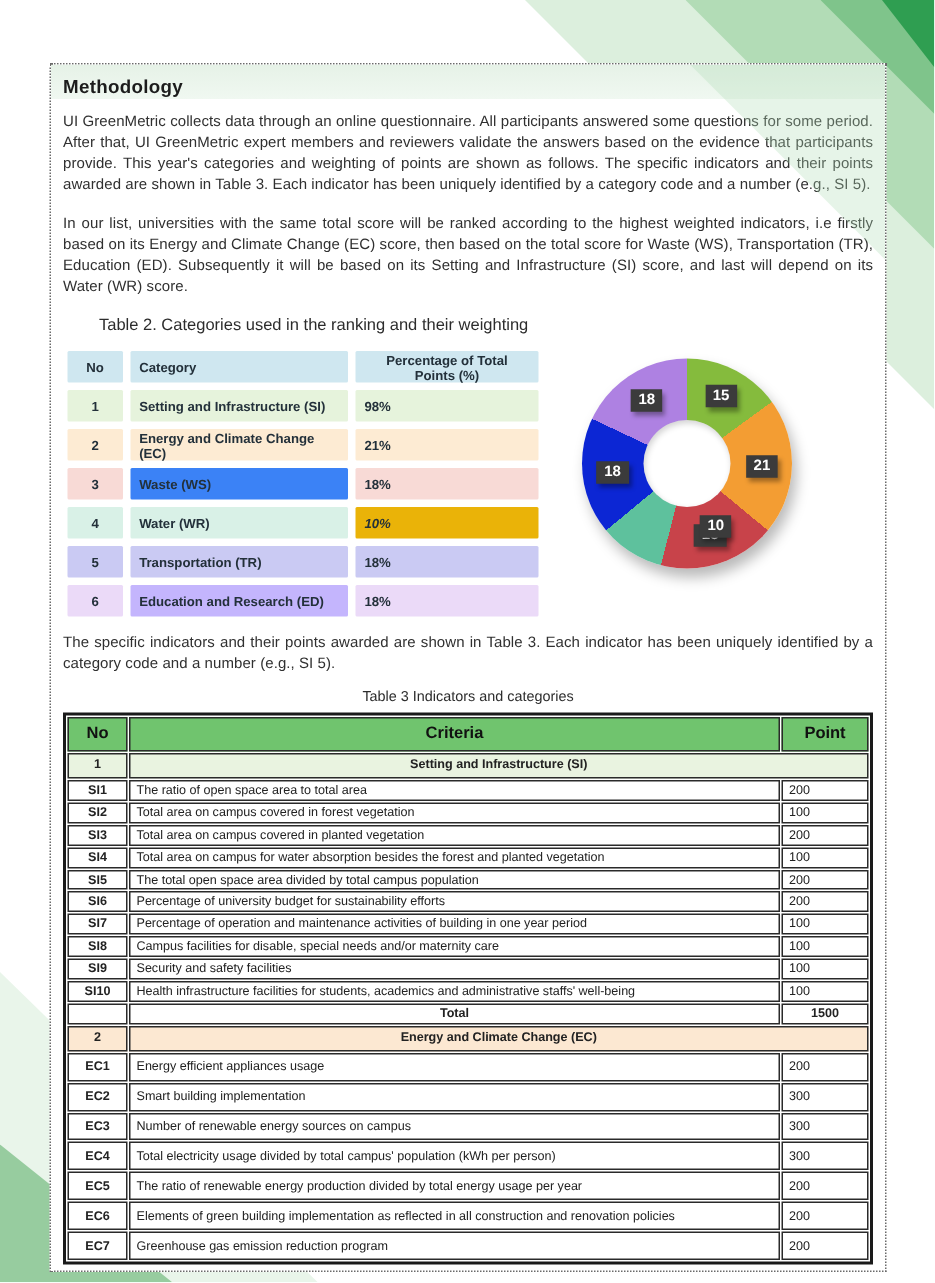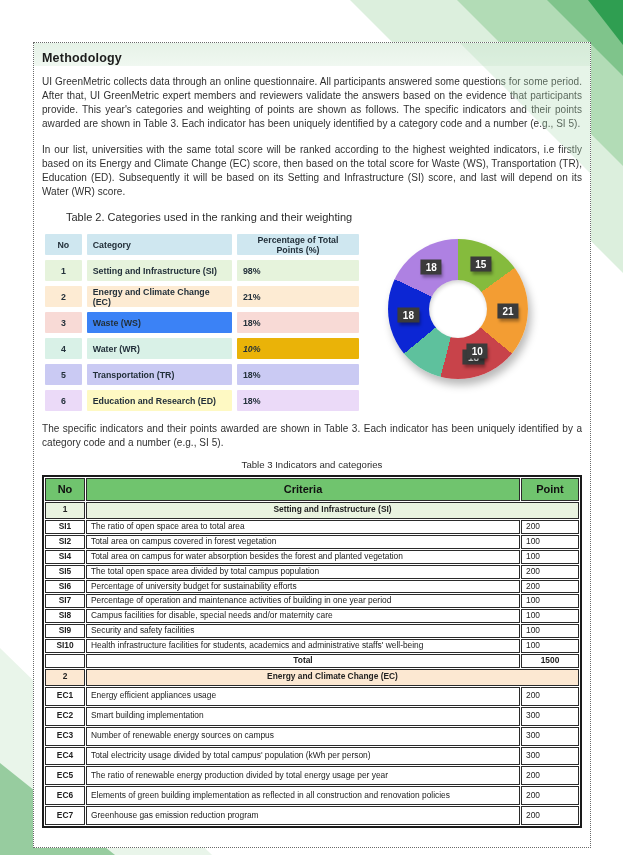--- a/index.html
+++ b/index.html
@@ -125,21 +125,21 @@
               <td class="c-cat" style="background: rgb(217, 241, 231);">Water (WR)</td>
               <td class="c-pct" style="background: #eab308; font-style: italic;">10%</td>
             </tr>
             <tr>
               <td class="c-no" style="background: rgb(202, 202, 243);">5</td>
               <td class="c-cat" style="background: rgb(202, 202, 243);">Transportation (TR)</td>
               <td class="c-pct" style="background: rgb(202, 202, 243);">18%</td>
             </tr>
             <tr>
               <td class="c-no" style="background: rgb(235, 218, 248);">6</td>
-              <td class="c-cat" style="background: #fef9c3;">Education and Research (ED)</td>
+              <td class="c-cat" style="background: #c4b5fd;">Education and Research (ED)</td>
               <td class="c-pct" style="background: rgb(235, 218, 248);">18%</td>
             </tr>
           </tbody>
       </table>
 
       <div class="chart-wrap">
         <div class="donut" id="donut" style="background: conic-gradient(rgb(133, 187, 61) 0deg, rgb(133, 187, 61) 54deg, rgb(243, 157, 51) 54deg, rgb(243, 157, 51) 129.6deg, rgb(200, 67, 74) 129.6deg, rgb(200, 67, 74) 194.4deg, rgb(94, 193, 157) 194.4deg, rgb(94, 193, 157) 230.4deg, rgb(12, 38, 212) 230.4deg, rgb(12, 38, 212) 295.2deg, rgb(174, 129, 226) 295.2deg, rgb(174, 129, 226) 360deg);"></div>
         <div class="donut-hole"></div>
       <div class="slice-label" style="left: 104.7px; top: 33.4497px; background: rgb(59, 59, 59); color: rgb(255, 255, 255);">15</div>
           <div class="slice-label" style="left: 131.975px; top: 79.5705px; background: rgb(59, 59, 59); color: rgb(255, 255, 255);">21</div>
@@ -176,20 +176,25 @@
             <td class="no-cell">SI1</td>
             <td>The ratio of open space area to total area</td>
             <td class="pt-cell">200</td>
           </tr>
           <tr>
             <td class="no-cell">SI2</td>
             <td>Total area on campus covered in forest vegetation</td>
             <td class="pt-cell">100</td>
           </tr>
           <tr>
+            <td class="no-cell">SI3</td>
+            <td>Total area on campus covered in planted vegetation</td>
+            <td class="pt-cell">200</td>
+          </tr>
+          <tr>
             <td class="no-cell">SI4</td>
             <td>Total area on campus for water absorption besides the forest and planted vegetation</td>
             <td class="pt-cell">100</td>
           </tr>
           <tr>
             <td class="no-cell">SI5</td>
             <td>The total open space area divided by total campus population</td>
             <td class="pt-cell">200</td>
           </tr>
           <tr>

